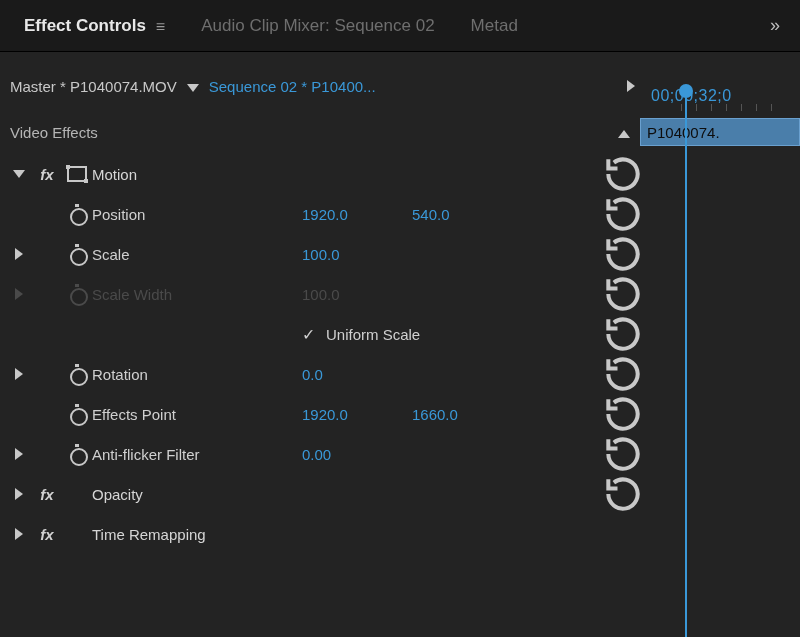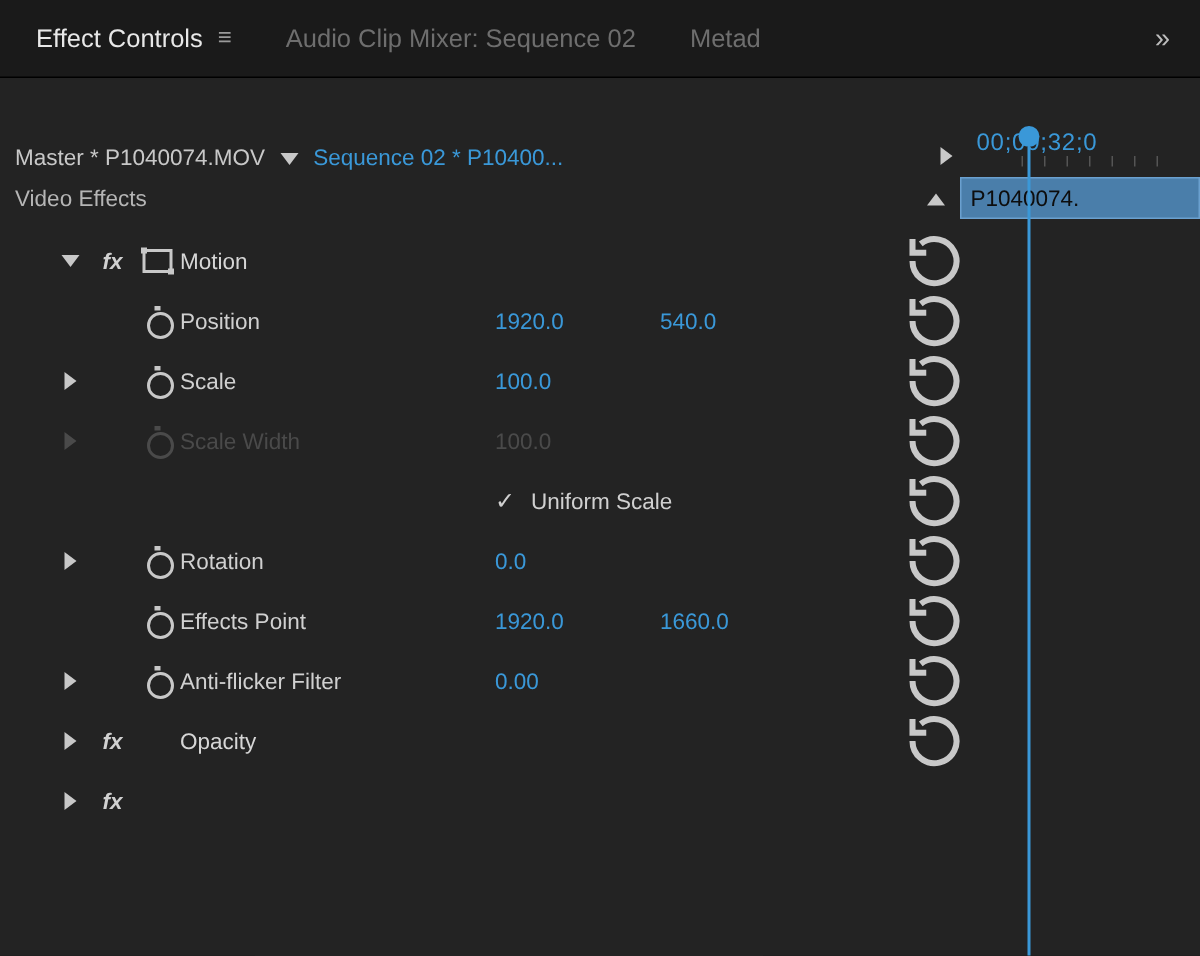--- a/index.html
+++ b/index.html
@@ -32,40 +32,41 @@
     padding: 12px 18px;
     color: #6e6e6e;
     font-size: 17px;
     cursor: pointer;
     display: flex;
     align-items: center;
     gap: 10px;
   }
   .tab.active {
     color: #e8e8e8;
-    font-weight: 400;
+    font-weight: 700;
+    align-items: flex-end;
   }
   .tab .menu-icon {
     font-size: 16px;
     color: #9a9a9a;
   }
   .tabbar .spacer { flex: 1; }
   .tabbar .overflow {
     padding: 0 14px;
     color: #bdbdbd;
     font-size: 18px;
   }
 
   
   .header-rows {
     padding-top: 26px;
   }
   .src-row {
     display: flex;
-    align-items: flex-end;
+    align-items: flex-start;
     height: 36px;
     padding-left: 10px;
   }
   .src-master {
     color: #c8c8c8;
   }
   .dropdown-caret {
     margin: 0 10px;
     color: #c8c8c8;
   }
@@ -132,21 +133,20 @@
     display:flex;align-items:center;
     padding-left:6px;
     font-size:15px;
     border:1px solid #6aa0cf;
     margin-right:0;
   }
 
   
   .props {
     padding-top:4px;
-    margin-left:28px;
   }
   .prow {
     display:flex;
     align-items:center;
     height:40px;
     padding-left:6px;
   }
   .prow .col-expand{
     width:26px;display:flex;justify-content:center;color:#c8c8c8;
   }
@@ -435,20 +435,21 @@
         </span>
       <span class="col-tl"></span>
     </div>
 
     <div class="prow effect">
       <span class="col-expand">
           <span class="tri-right"></span>
         </span>
       <span class="col-fx">fx</span>
       <span class="col-stop"></span>
+      <span class="col-label">Time Remapping</span>
       <span class="col-v1"></span>
         <span class="col-v2"></span>
         <span class="col-rest"></span>
       <span class="col-reset"></span>
       <span class="col-tl"></span>
     </div>
 
   </div>
 </div>
 

